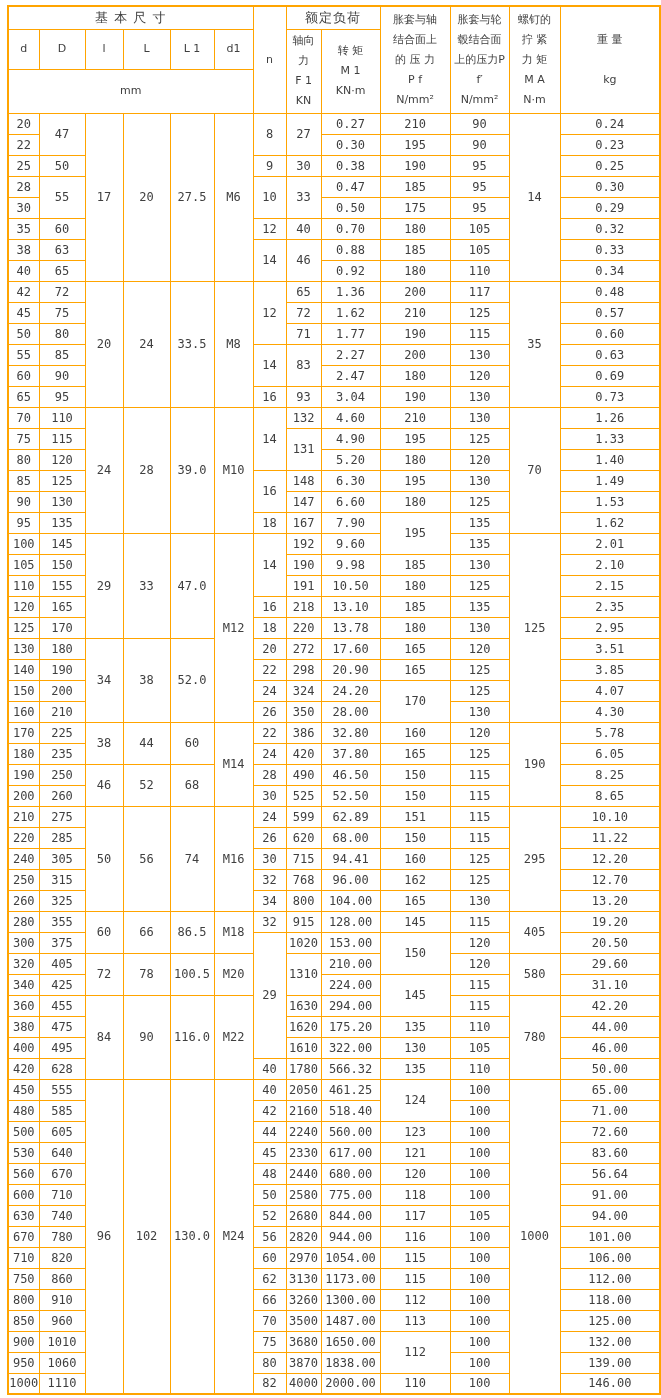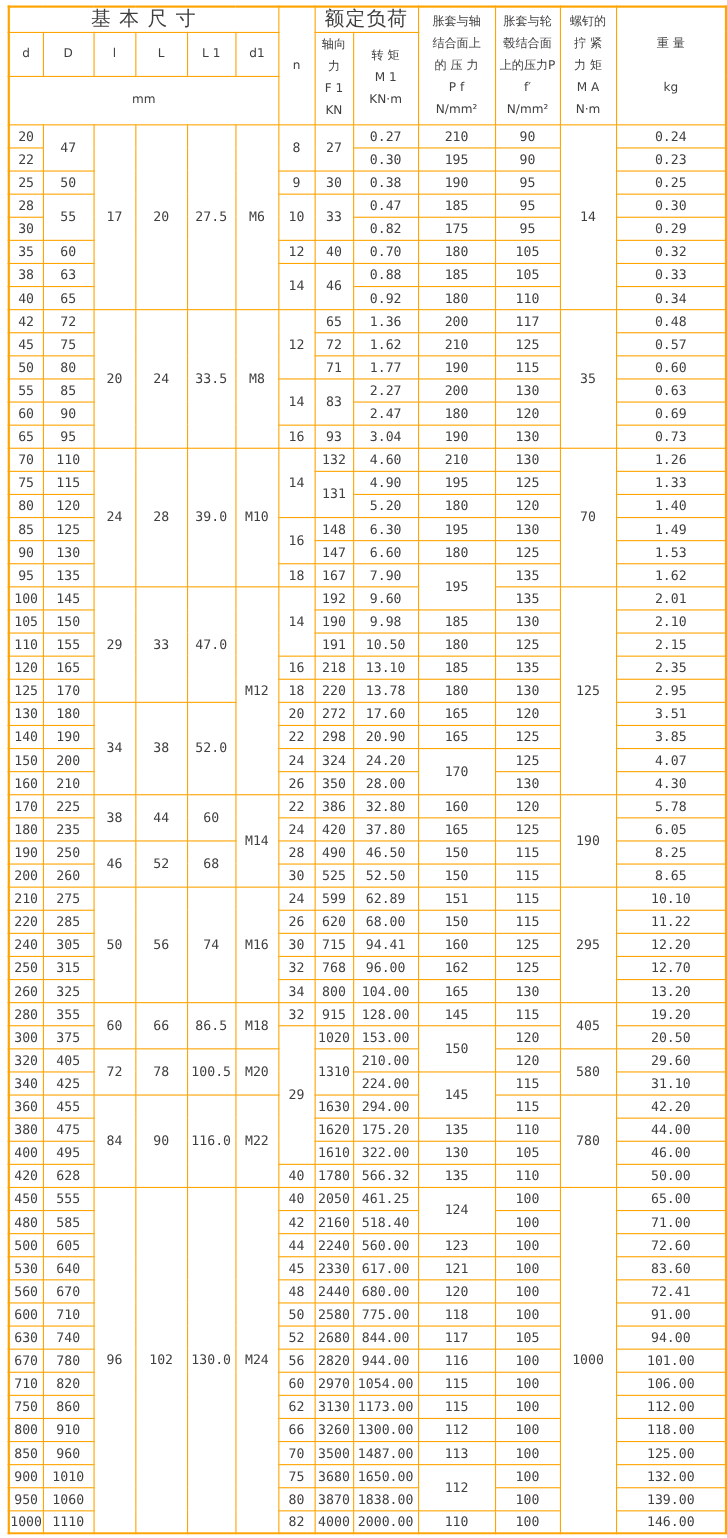--- a/index.html
+++ b/index.html
@@ -22,21 +22,21 @@
     background: #ffffff;
   }
   thead th {
     font-family: "DejaVu Sans", sans-serif;
     font-size: 11px;
     line-height: 20px;
   }
   thead tr.h1 { height: 23px; }
   thead tr.h2 { height: 40px; }
   thead tr.h3 { height: 44px; }
-  th.big { font-size: 18px; letter-spacing: 1px; }
+  th.big { font-size: 13px; letter-spacing: 1px; }
   tbody td {
     font-family: "DejaVu Sans Mono", "DejaVu Sans", monospace;
     font-size: 12px;
     line-height: 14px;
   }
   tbody tr { height: 21px; }
 </style>
 </head>
 <body>
 
@@ -119,21 +119,21 @@
           <td rowspan="2">55</td>
           <td rowspan="2">10</td>
           <td rowspan="2">33</td>
           <td>0.47</td>
           <td>185</td>
           <td>95</td>
           <td>0.30</td>
         </tr>
         <tr>
           <td>30</td>
-          <td>0.82</td>
+          <td>0.50</td>
           <td>175</td>
           <td>95</td>
           <td>0.29</td>
         </tr>
         <tr>
           <td>35</td>
           <td>60</td>
           <td>12</td>
           <td>40</td>
           <td>0.70</td>
@@ -610,21 +610,21 @@
           <td>83.60</td>
         </tr>
         <tr>
           <td>560</td>
           <td>670</td>
           <td>48</td>
           <td>2440</td>
           <td>680.00</td>
           <td>120</td>
           <td>100</td>
-          <td>72.41</td>
+          <td>56.64</td>
         </tr>
         <tr>
           <td>600</td>
           <td>710</td>
           <td>50</td>
           <td>2580</td>
           <td>775.00</td>
           <td>118</td>
           <td>100</td>
           <td>91.00</td>

